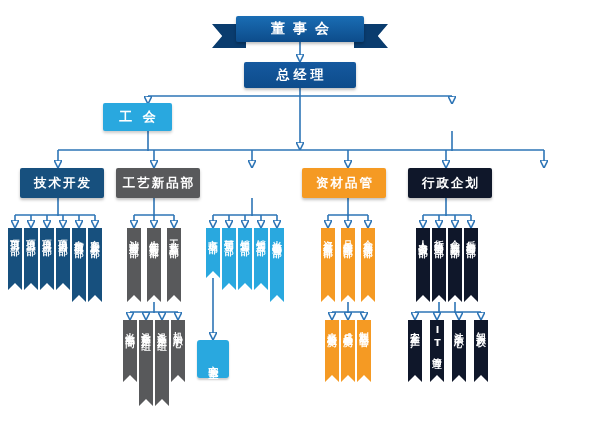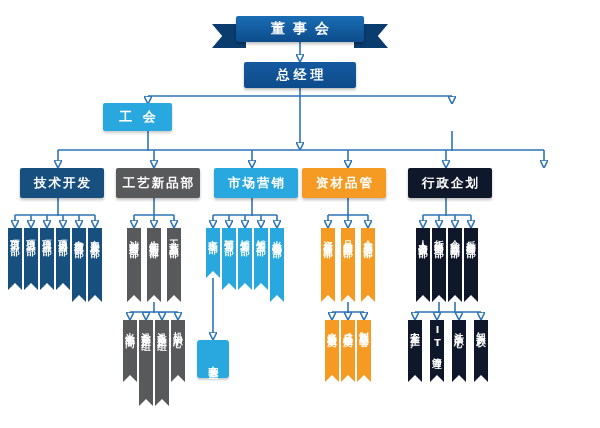--- a/index.html
+++ b/index.html
@@ -122,21 +122,20 @@
   <div class="flag l"></div>
   <div class="flag r"></div>
   <div class="node gm">总经理</div>
 
   <div class="node banner-main">董事会</div>
 
   <div class="node committee" id="union">工 会</div>
 
   <div class="node dept c-tech" style="left:20px">技术开发</div>
   <div class="node dept c-prod" style="left:116px">工艺新品部</div>
-  <div class="node dept c-mkt" style="left:214px">市场营销</div>
   <div class="node dept c-mat" style="left:302px">资材品管</div>
   <div class="node dept c-adm" style="left:408px">行政企划</div>
 
   <div class="pen c-tech" style="left:8px;height:62px">
       <span>项目一部</span>
     </div>
   <div class="pen c-tech" style="left:24px;height:62px">
       <span>项目二部</span>
     </div>
   <div class="pen c-tech" style="left:40px;height:62px">

